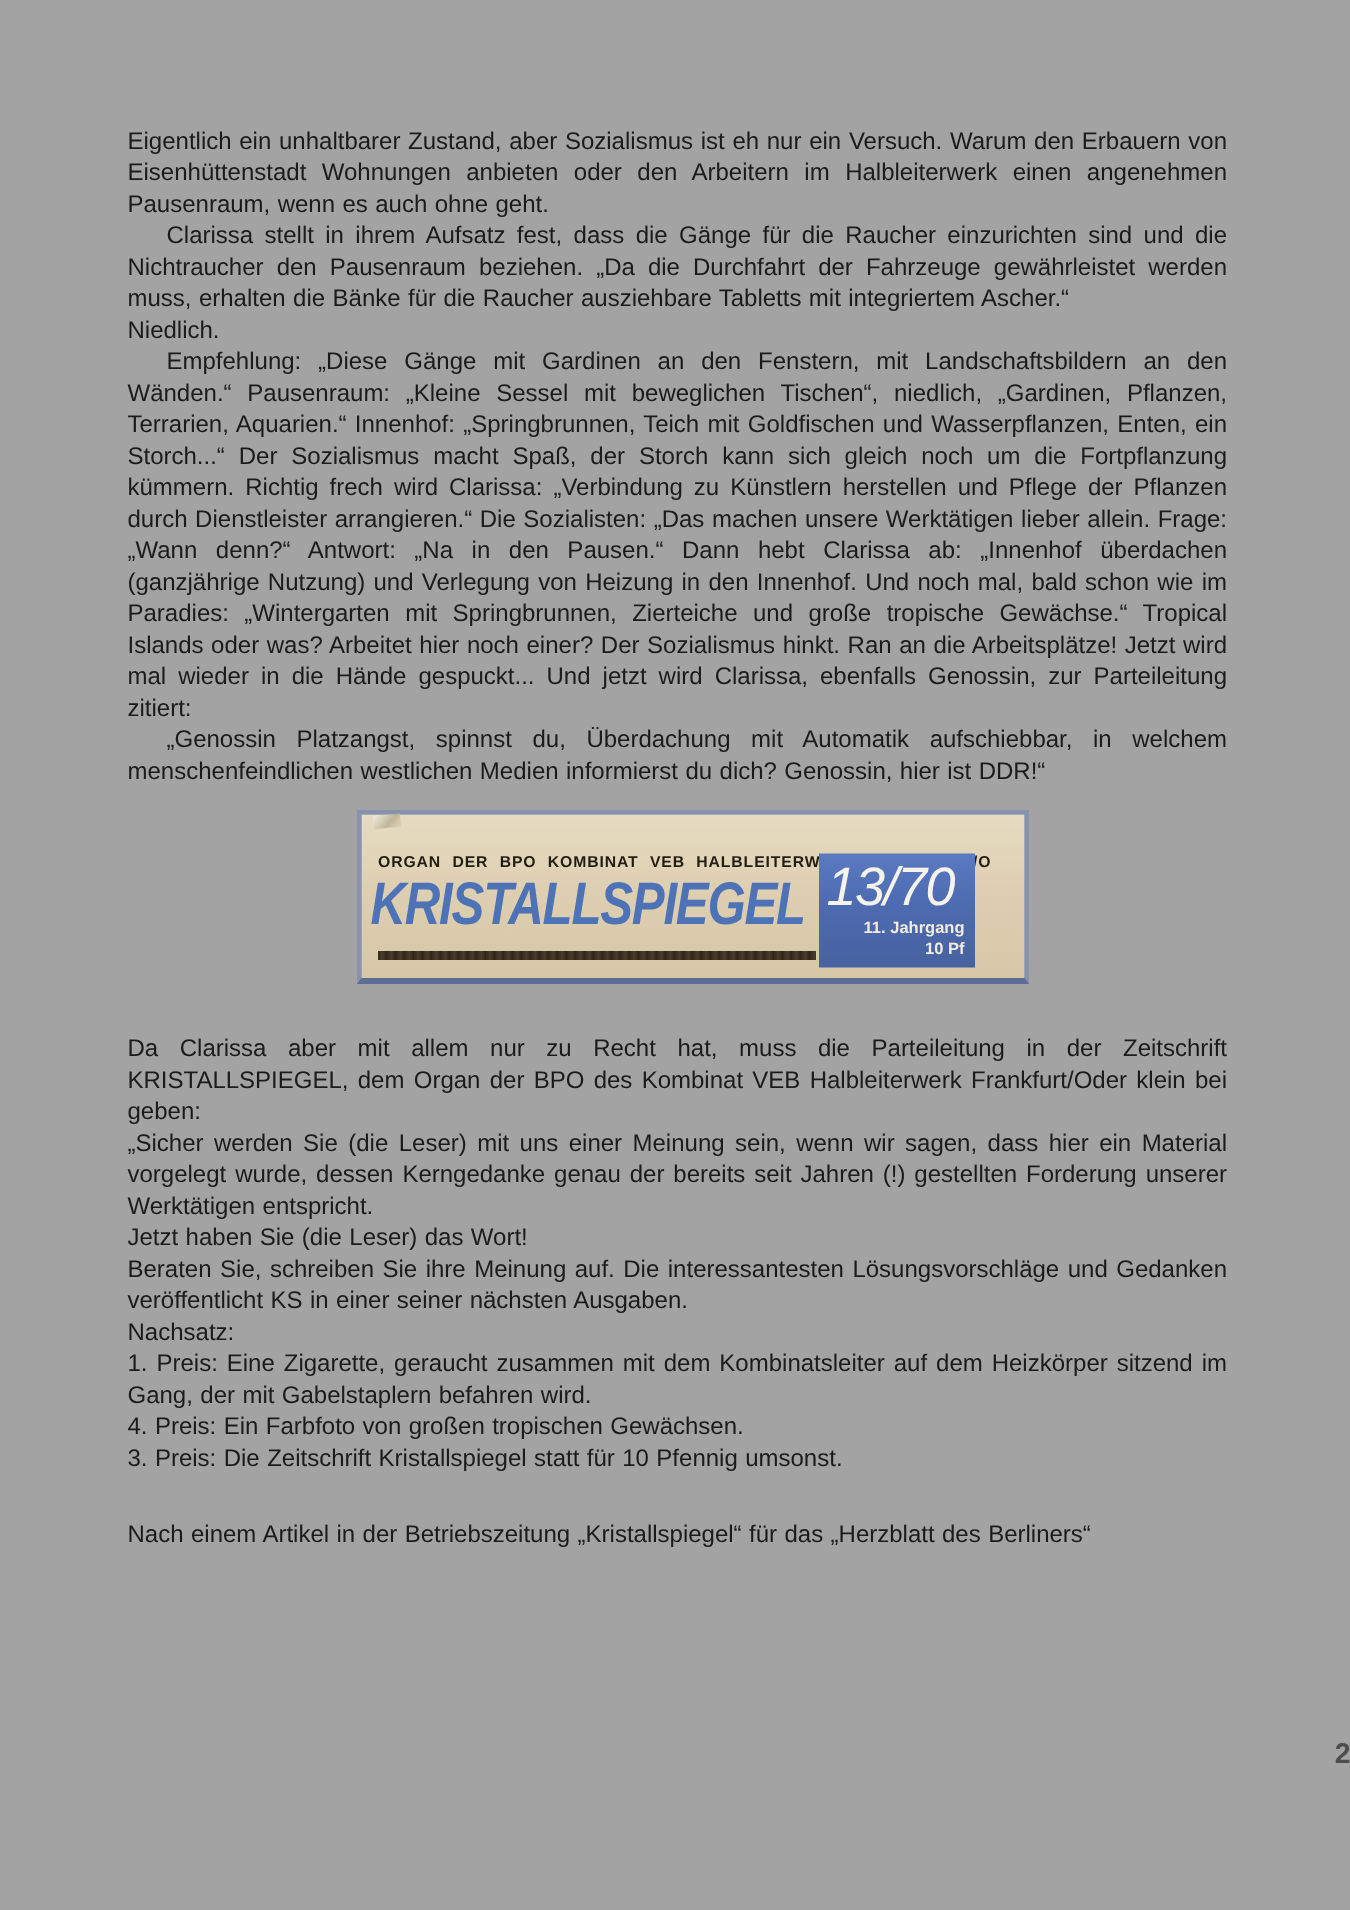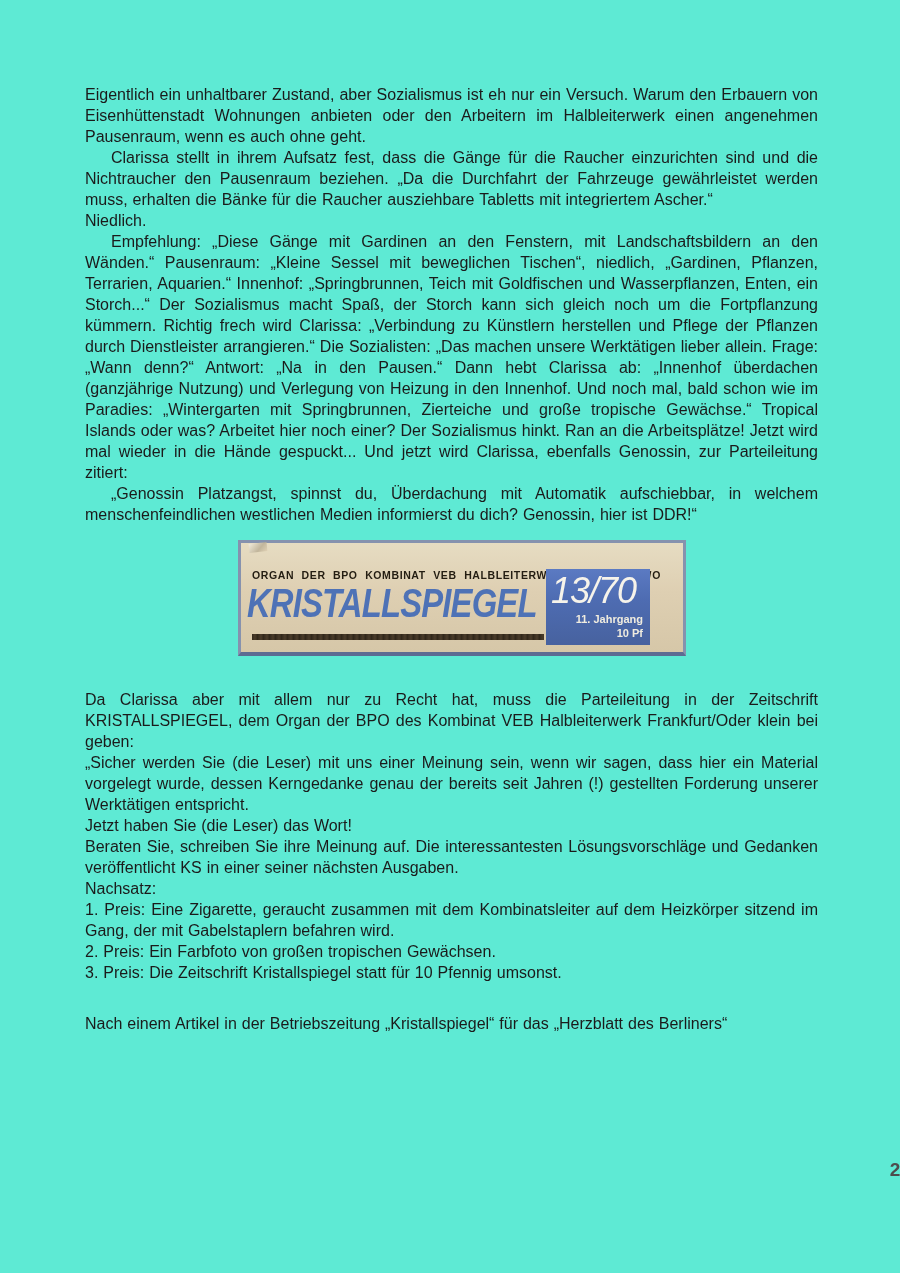--- a/index.html
+++ b/index.html
@@ -1,19 +1,19 @@
 <!DOCTYPE html>
 <html><head>
 <meta charset="utf-8">
 <style>
   html,body{margin:0;padding:0;background:#ffffff;}
   .page{
     position:relative;
     width:900px;height:1273px;
-    background:#5eead4;
+    background:#a3a3a3;
     font-family:"Liberation Sans",sans-serif;
     color:#1b1b1b;
     overflow:hidden;
   }
   .content{
     position:absolute;left:85px;top:84px;width:733px;
   }
   .content p{
     margin:0;
     text-align:justify;
@@ -116,21 +116,21 @@
         <div class="issue-price">10 Pf</div>
       </div>
     </div>
 
     <p>Da Clarissa aber mit allem nur zu Recht hat, muss die Parteileitung in der Zeitschrift KRISTALLSPIEGEL, dem Organ der BPO des Kombinat VEB Halbleiterwerk Frankfurt/Oder klein bei geben:</p>
     <p>„Sicher werden Sie (die Leser) mit uns einer Meinung sein, wenn wir sagen, dass hier ein Material vorgelegt wurde, dessen Kerngedanke genau der bereits seit Jahren (!) gestellten Forderung unserer Werktätigen entspricht.</p>
     <p>Jetzt haben Sie (die Leser) das Wort!</p>
     <p>Beraten Sie, schreiben Sie ihre Meinung auf. Die interessantesten Lösungsvorschläge und Gedanken veröffentlicht KS in einer seiner nächsten  Ausgaben.</p>
     <p>Nachsatz:</p>
     <p>1. Preis: Eine Zigarette, geraucht zusammen mit dem Kombinatsleiter auf dem Heizkörper sitzend im Gang, der mit Gabelstaplern befahren wird.</p>
-    <p>2. Preis: Ein Farbfoto von großen tropischen Gewächsen.</p>
+    <p>4. Preis: Ein Farbfoto von großen tropischen Gewächsen.</p>
     <p>3. Preis: Die Zeitschrift Kristallspiegel statt für 10 Pfennig umsonst.</p>
     <p class="gap-top">Nach einem Artikel in der Betriebszeitung „Kristallspiegel“ für das „Herzblatt des Berliners“</p>
 
   </div>
 
   <div class="page-number">
     <span>22</span>
   </div>
 </div>
 

